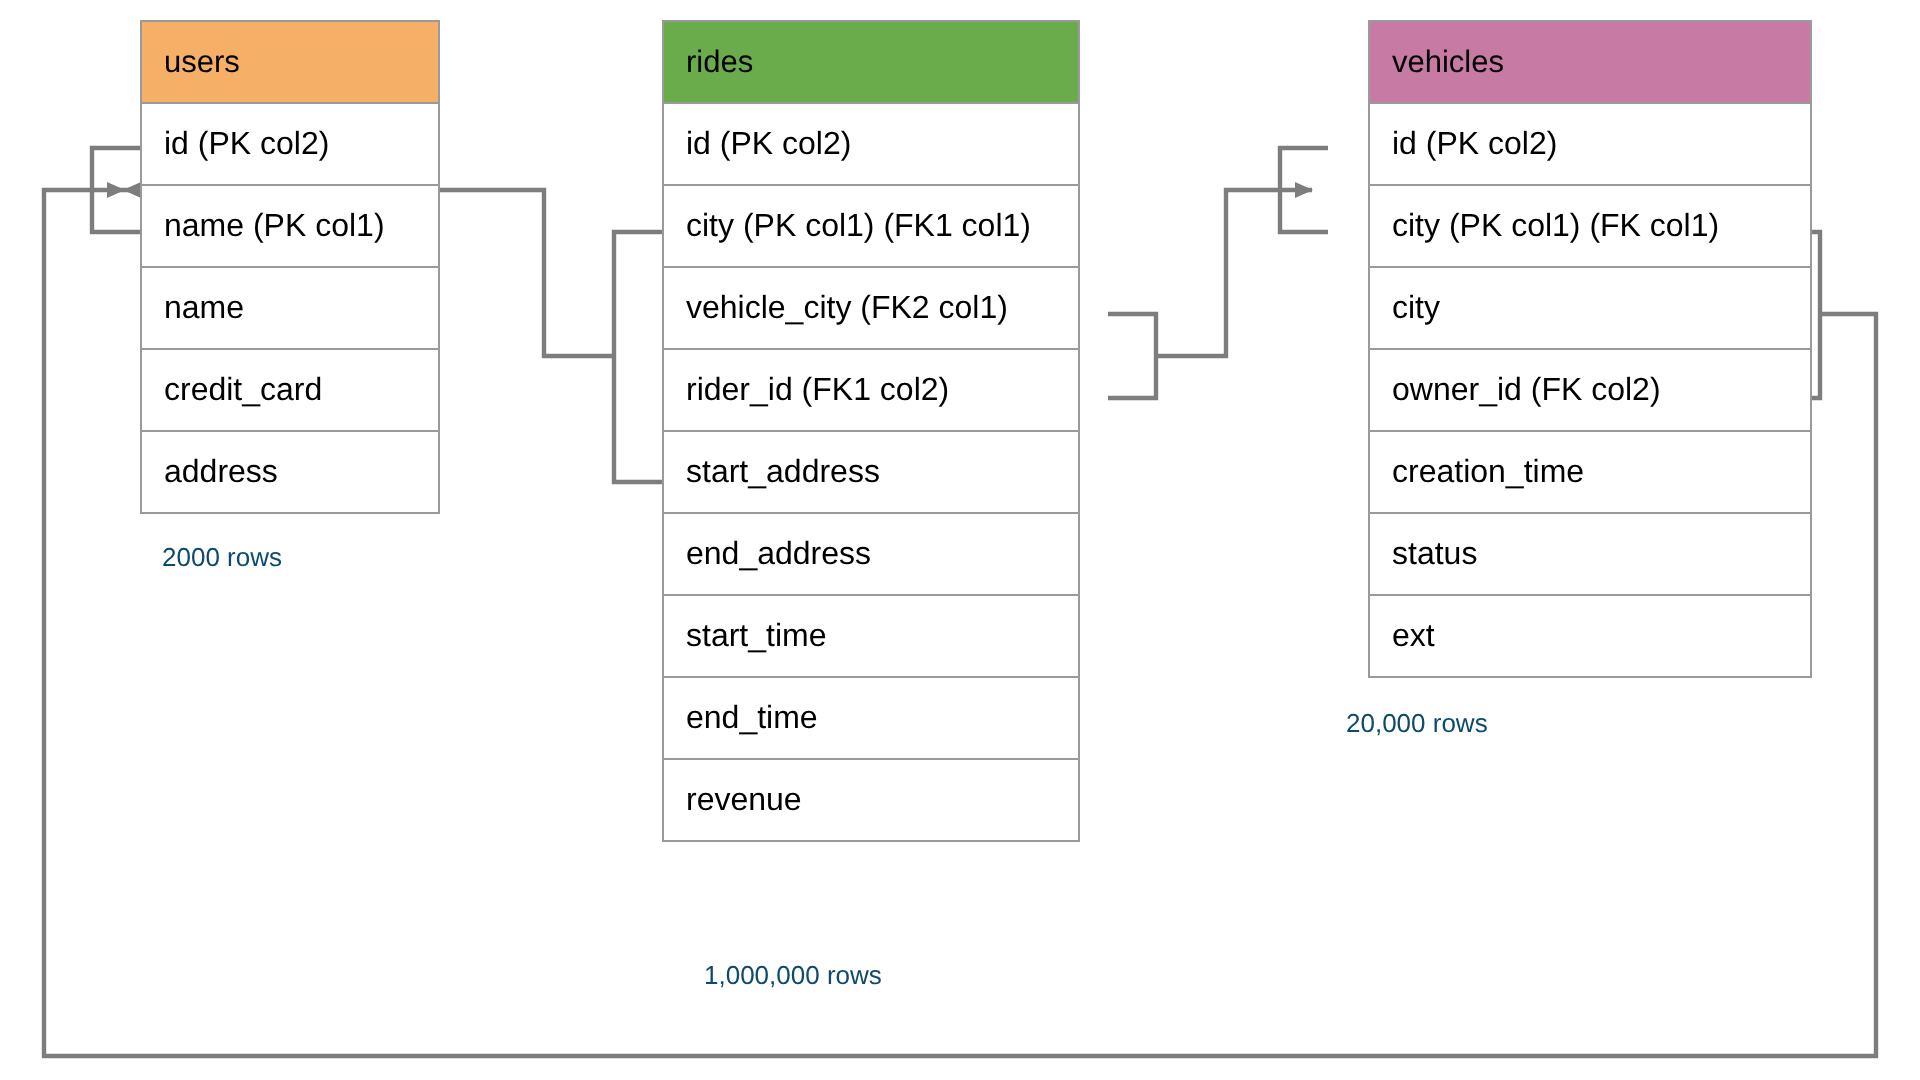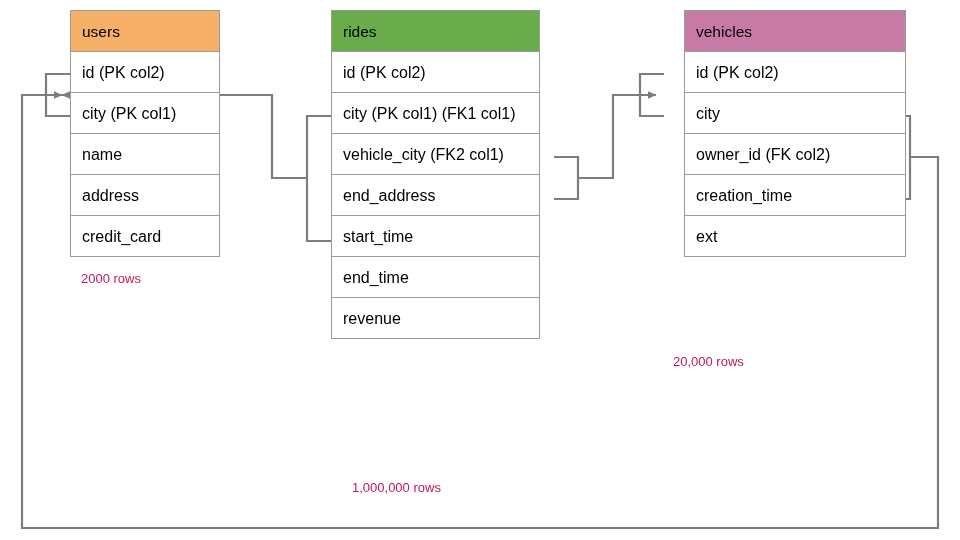--- a/index.html
+++ b/index.html
@@ -61,21 +61,21 @@
     background: #ffffff;
     border-bottom: 1px solid #9a9a9a;
     white-space: nowrap;
     overflow: hidden;
   }
 
   .rowcount {
     position: absolute;
     z-index: 2;
     font-size: 13px;
-    color: #be185d;
+    color: #0c4a6e;
     white-space: nowrap;
   }
 </style>
 </head>
 <body>
 
 <div id="canvas">
 
   <svg id="wires" viewBox="0 0 960 540" width="960" height="540">
     <defs>
@@ -99,42 +99,46 @@
 
       <path d="M886,116 L910,116 L910,199 L886,199"></path>
 
       <path d="M910,157 L938,157 L938,528 L22,528 L22,95 L62,95" marker-end="url(#arrowhead)"></path>
     </g>
   </svg>
 
   <div class="table-card" style="left:70px; top:10px; width:150px;">
     <div class="tbl-header" style="background:#f5af66;">users</div>
     <div class="tbl-row">id (PK col2)</div>
-    <div class="tbl-row">city (PK col1)</div>
+    <div class="tbl-row">name (PK col1)</div>
     <div class="tbl-row">name</div>
+    <div class="tbl-row">credit_card</div>
     <div class="tbl-row">address</div>
-    <div class="tbl-row">credit_card</div>
   </div>
   <div class="rowcount" style="left:81px; top:271px;">2000 rows</div>
 
   <div class="table-card" style="left:331px; top:10px; width:209px;">
     <div class="tbl-header" style="background:#6aac4c;">rides</div>
     <div class="tbl-row">id (PK col2)</div>
     <div class="tbl-row">city (PK col1) (FK1 col1)</div>
     <div class="tbl-row">vehicle_city (FK2 col1)</div>
+    <div class="tbl-row">rider_id (FK1 col2)</div>
+    <div class="tbl-row">start_address</div>
     <div class="tbl-row">end_address</div>
     <div class="tbl-row">start_time</div>
     <div class="tbl-row">end_time</div>
     <div class="tbl-row">revenue</div>
   </div>
   <div class="rowcount" style="left:352px; top:480px;">1,000,000 rows</div>
 
   <div class="table-card" style="left:664px; top:10px; width:222px;margin-left:20px;">
     <div class="tbl-header" style="background:#c77ba4;">vehicles</div>
     <div class="tbl-row">id (PK col2)</div>
+    <div class="tbl-row">city (PK col1) (FK col1)</div>
     <div class="tbl-row">city</div>
     <div class="tbl-row">owner_id (FK col2)</div>
     <div class="tbl-row">creation_time</div>
+    <div class="tbl-row">status</div>
     <div class="tbl-row">ext</div>
   </div>
   <div class="rowcount" style="left:673px; top:354px;">20,000 rows</div>
 
 </div>
 
 </body></html>

